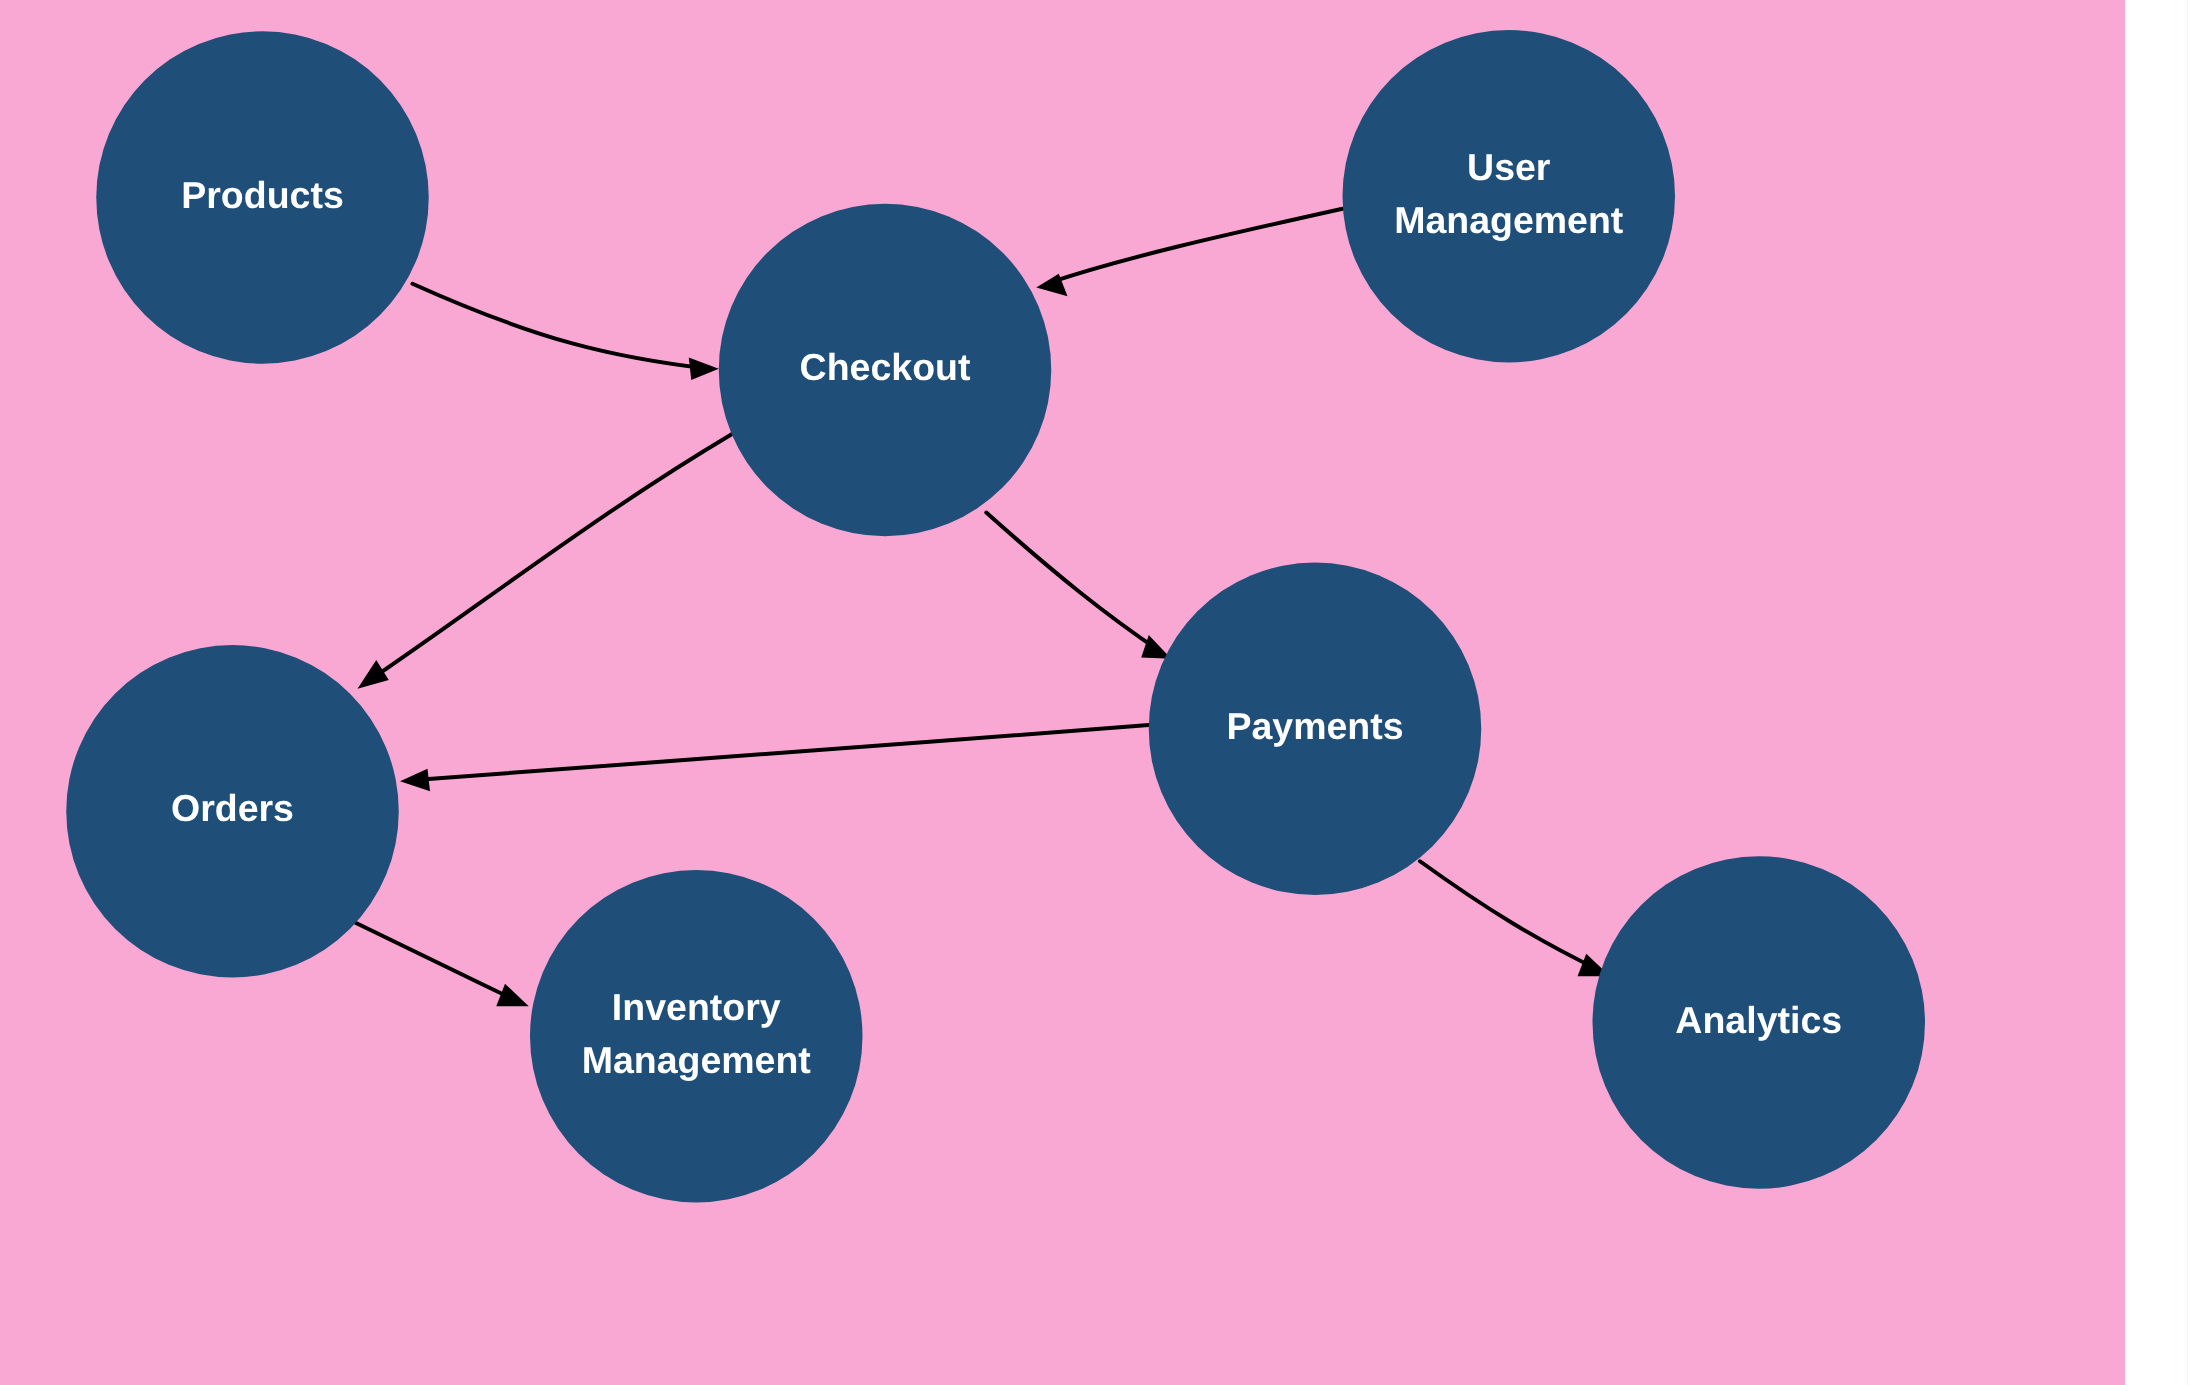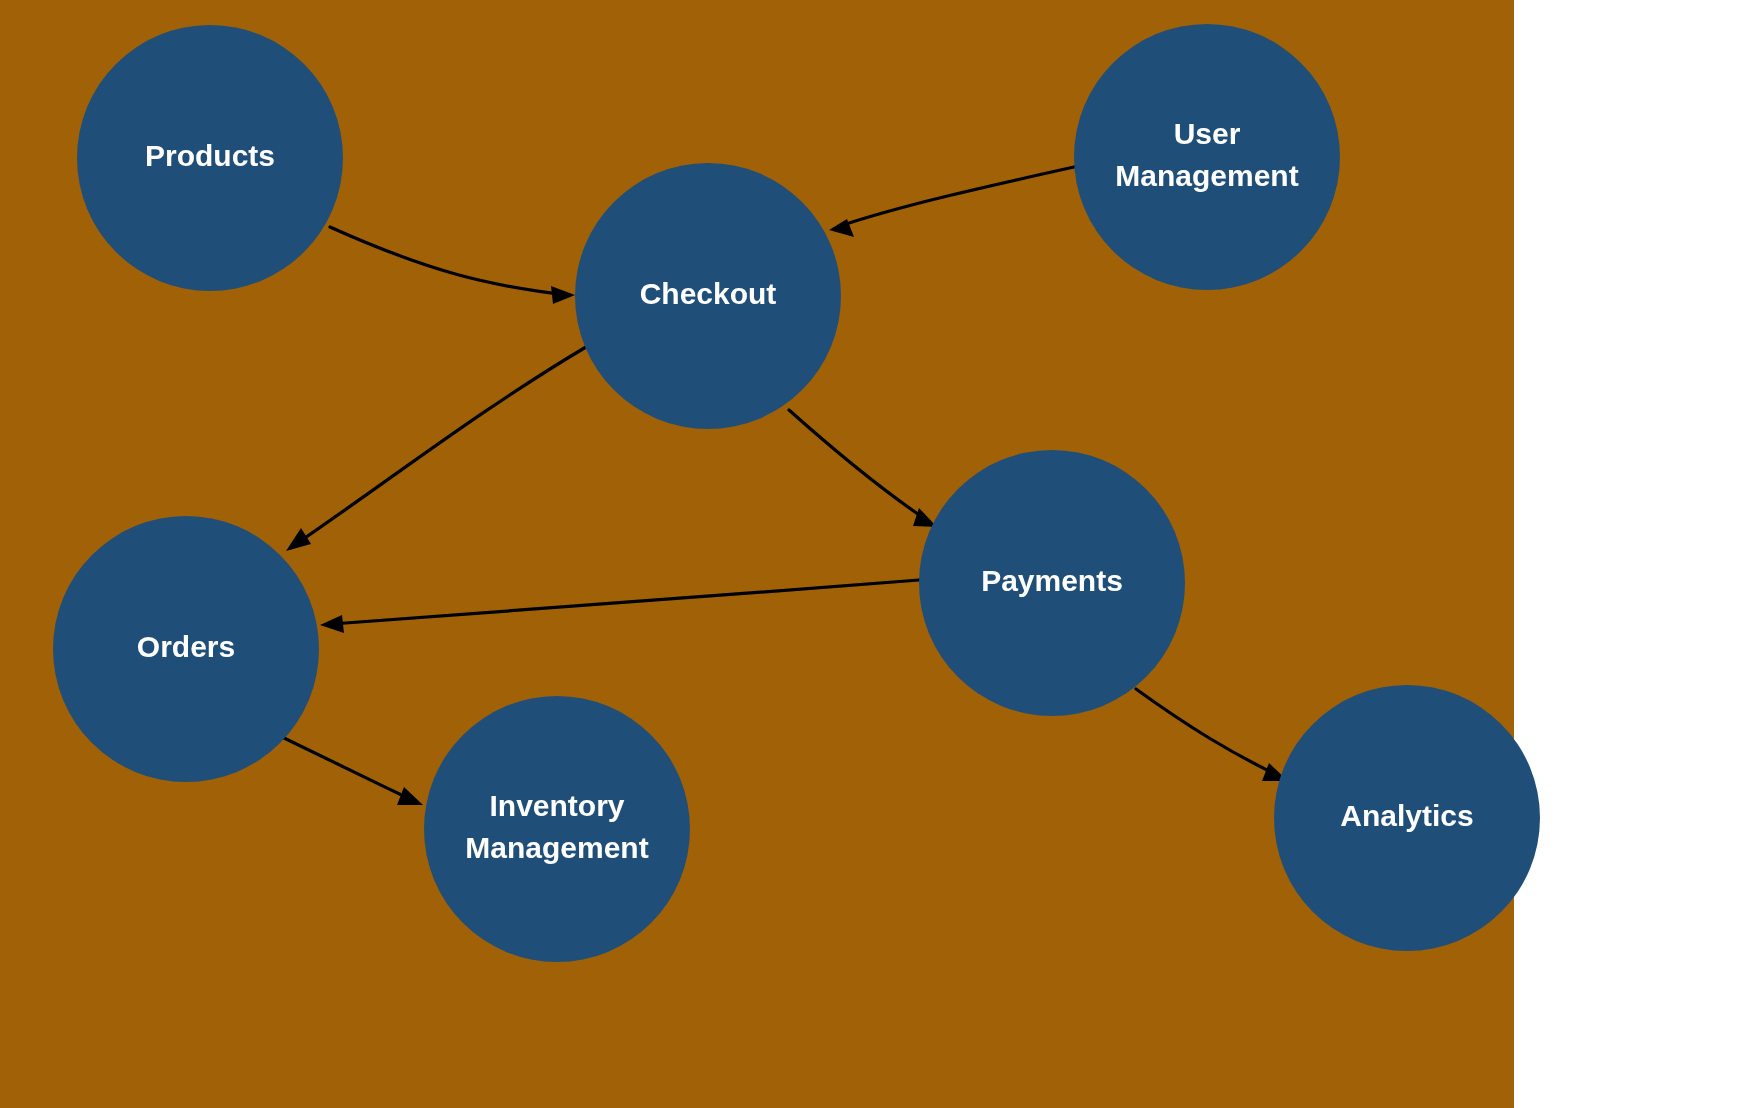--- a/index.html
+++ b/index.html
@@ -9,23 +9,23 @@
     background: #ffffff;
   }
   body {
     width: 1750px;
     height: 1108px;
     font-family: "Liberation Sans", sans-serif;
     overflow: hidden;
   }
   #graph-canvas {
     position: relative;
-    width: 1514px;
+    width: 1700px;
     height: 1108px;
-    background: #a16207;
+    background: #f9a8d4;
   }
   svg.graph-svg {
     position: absolute;
     top: 0;
     left: 0;
     width: 1750px;
     height: 1108px;
     display: block;
   }
   .node-circle {

